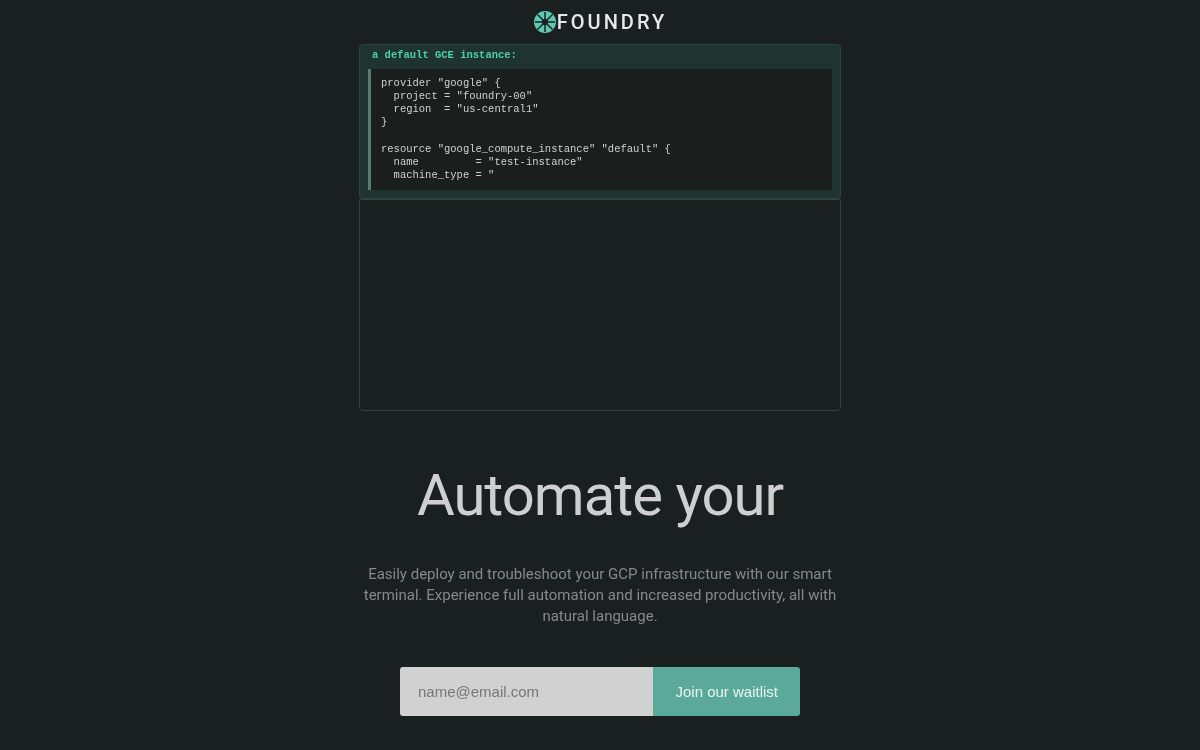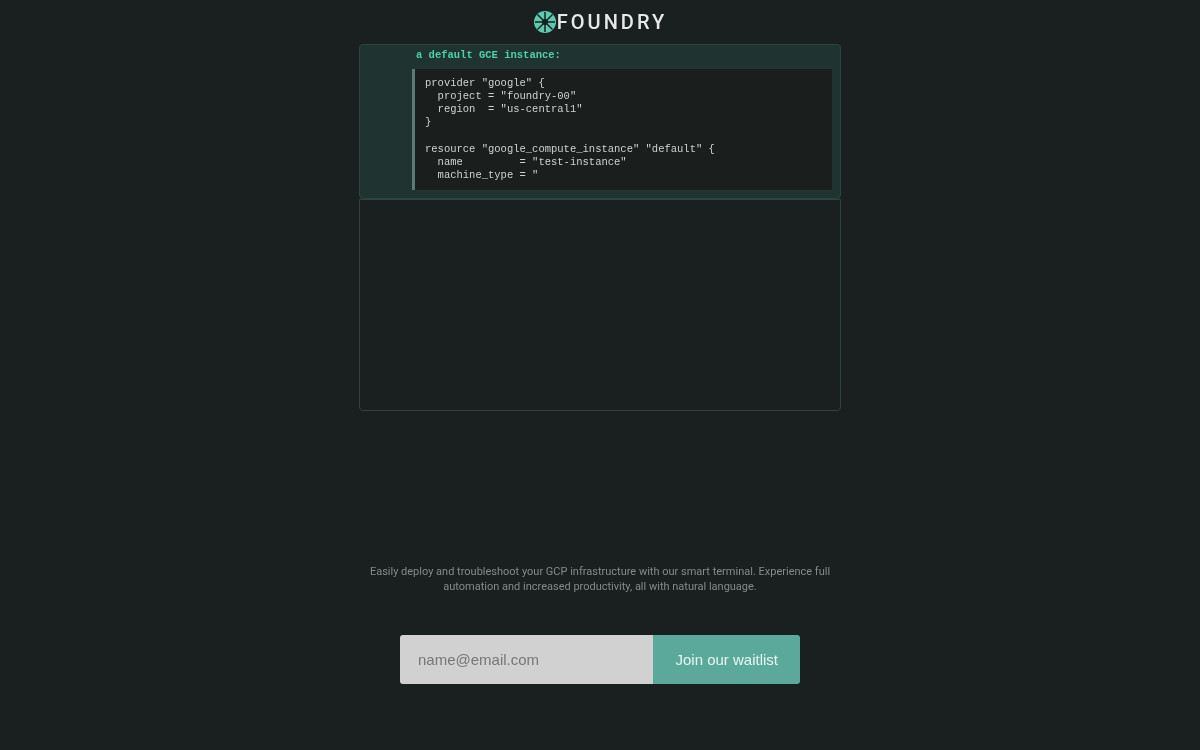--- a/index.html
+++ b/index.html
@@ -36,21 +36,20 @@
       letter-spacing: 3px;
       color: #e8e8e8;
     }
     
     .terminal-container {
       width: 482px;
       margin: 0 auto;
       background-color: #1f3430;
       border: 1px solid #2a4540;
       border-radius: 4px;
-      padding-left: 44px;
     }
     
     .terminal-top {
       padding: 4px 12px 8px 12px;
     }
     
     .terminal-prompt {
       font-family: "Courier New", monospace;
       font-size: 10.5px;
       color: #4dd0a8;
@@ -89,21 +88,21 @@
     
     .hero-title {
       font-size: 58px;
       font-weight: 400;
       line-height: 1.05;
       color: #cfcfcf;
       letter-spacing: -1px;
     }
     
     .hero-subtitle {
-      font-size: 11px;
+      font-size: 15px;
       color: #888;
       max-width: 510px;
       margin: 38px auto 0;
       line-height: 1.4;
     }
     
     .waitlist-form {
       display: flex;
       justify-content: center;
       margin-top: 40px;
@@ -166,21 +165,21 @@
 
 resource "google_compute_instance" "default" {
   name         = "test-instance"
   machine_type = "</div>
   </div>
 </div>
 <div class="terminal-bottom"></div>
 
 <div class="hero">
   <h1 class="hero-title">
-    <br>
+    <span>Automate your</span><br>
   </h1>
   <p class="hero-subtitle">Easily deploy and troubleshoot your GCP infrastructure with our smart terminal. Experience full automation and increased productivity, all with natural language.</p>
 </div>
 
 <form class="waitlist-form">
   <input type="email" class="email-input" placeholder="name@email.com" style="">
   <button type="submit" class="join-button">Join our waitlist</button>
 </form>
 
 </body></html>

